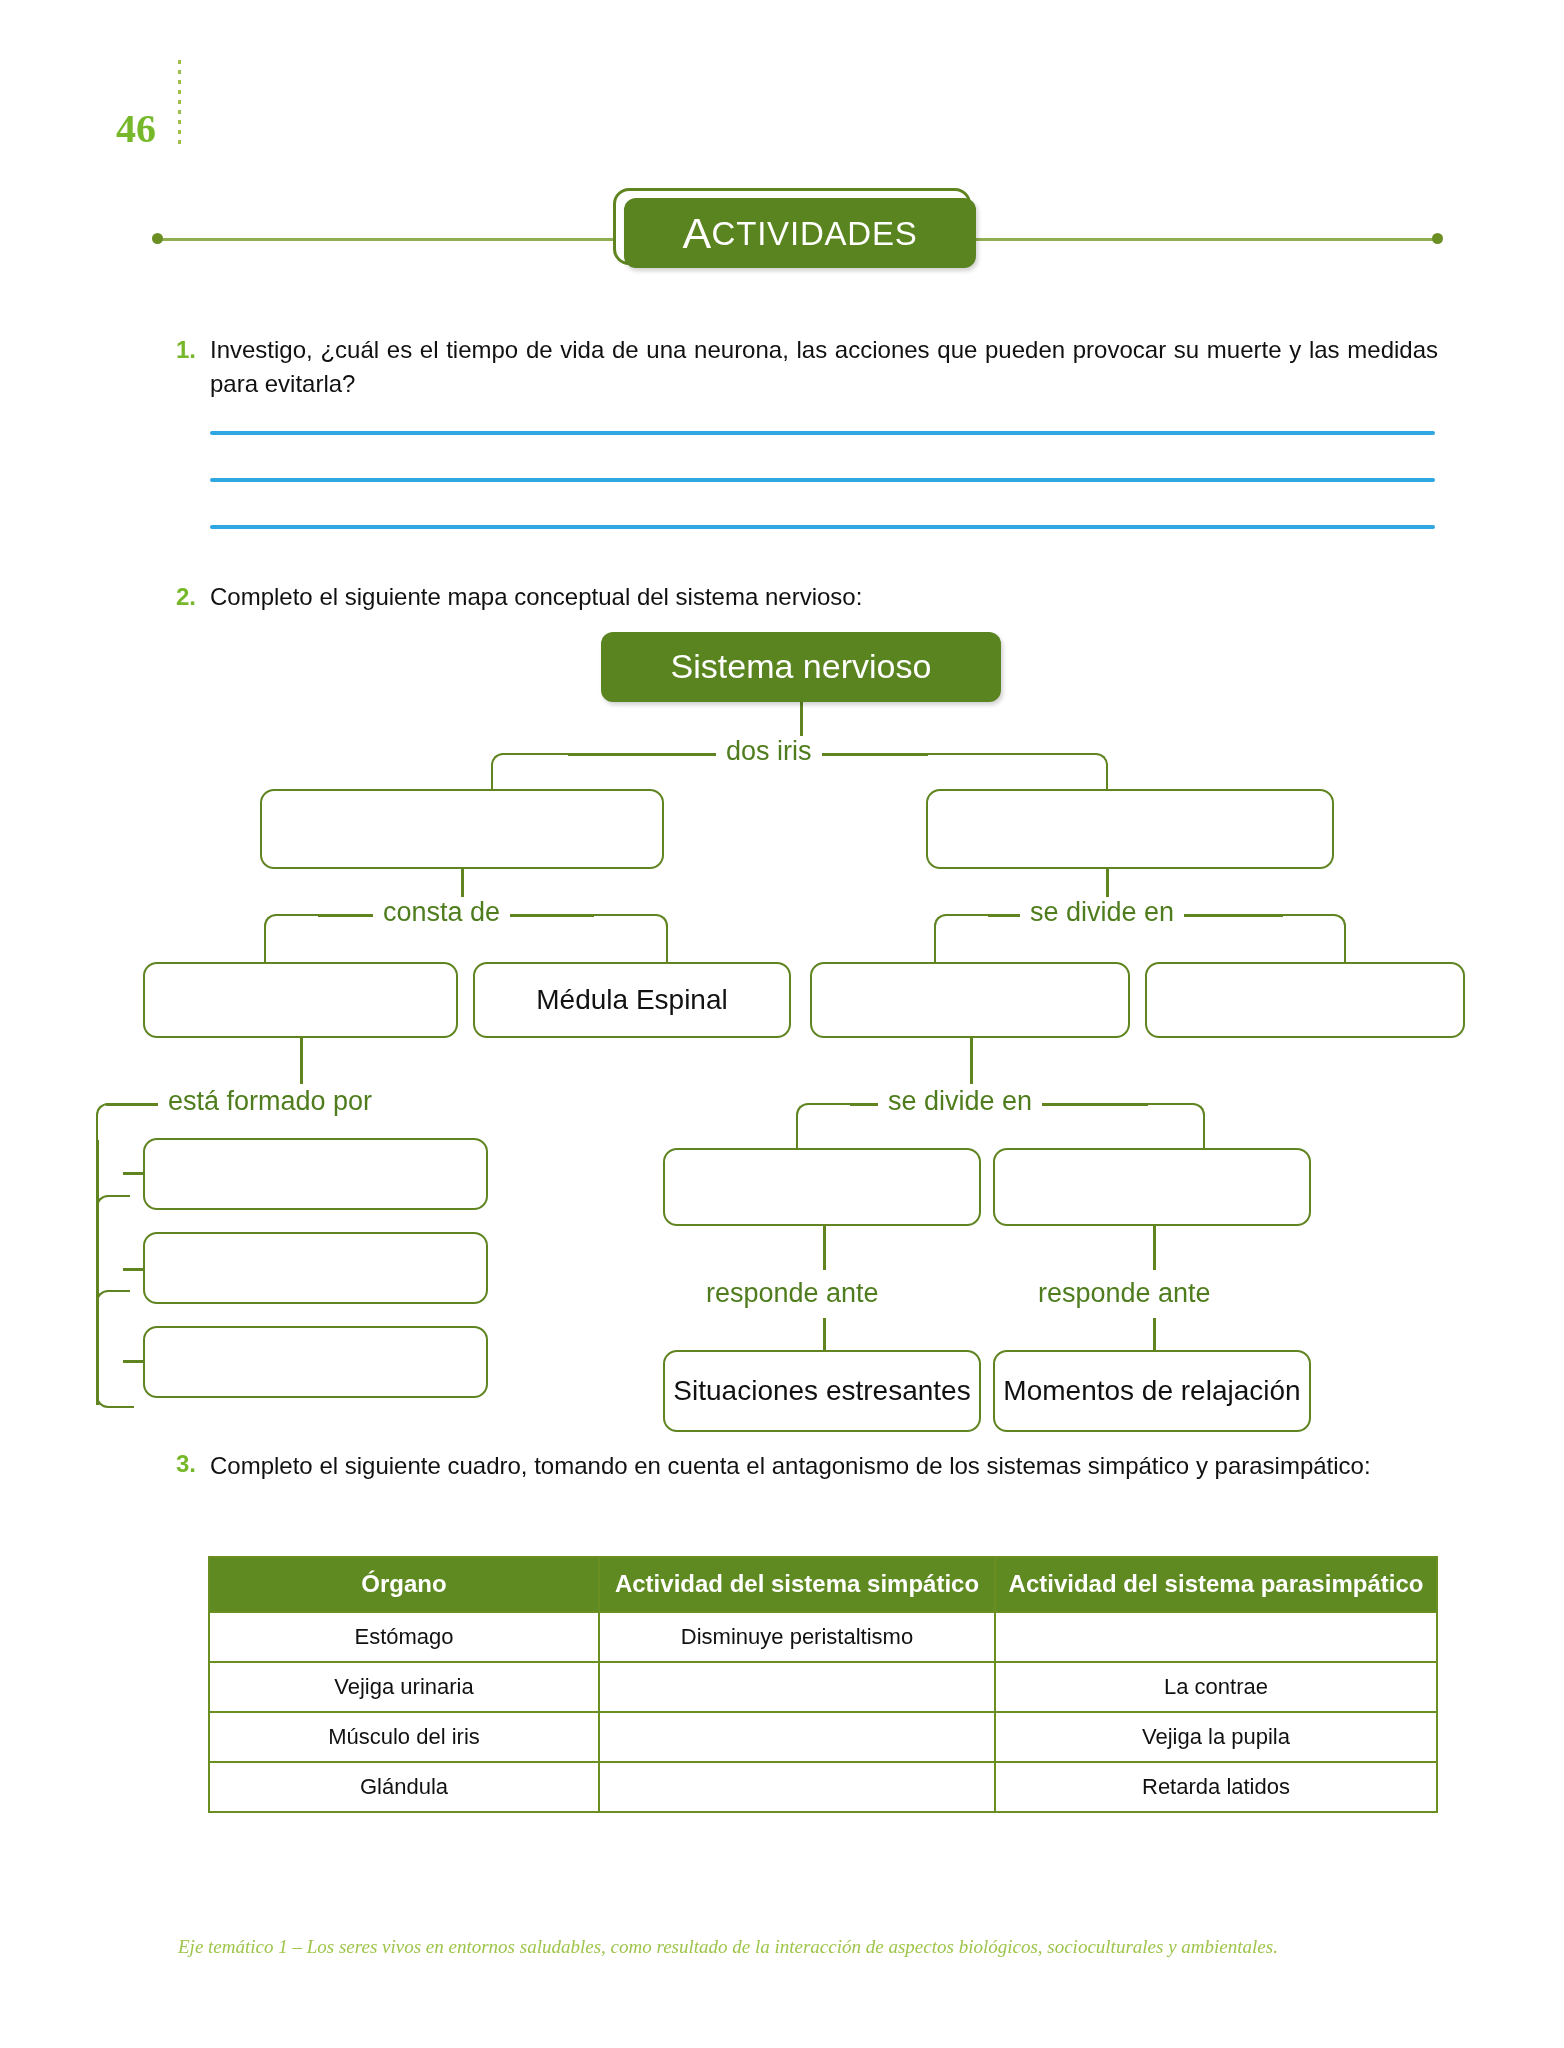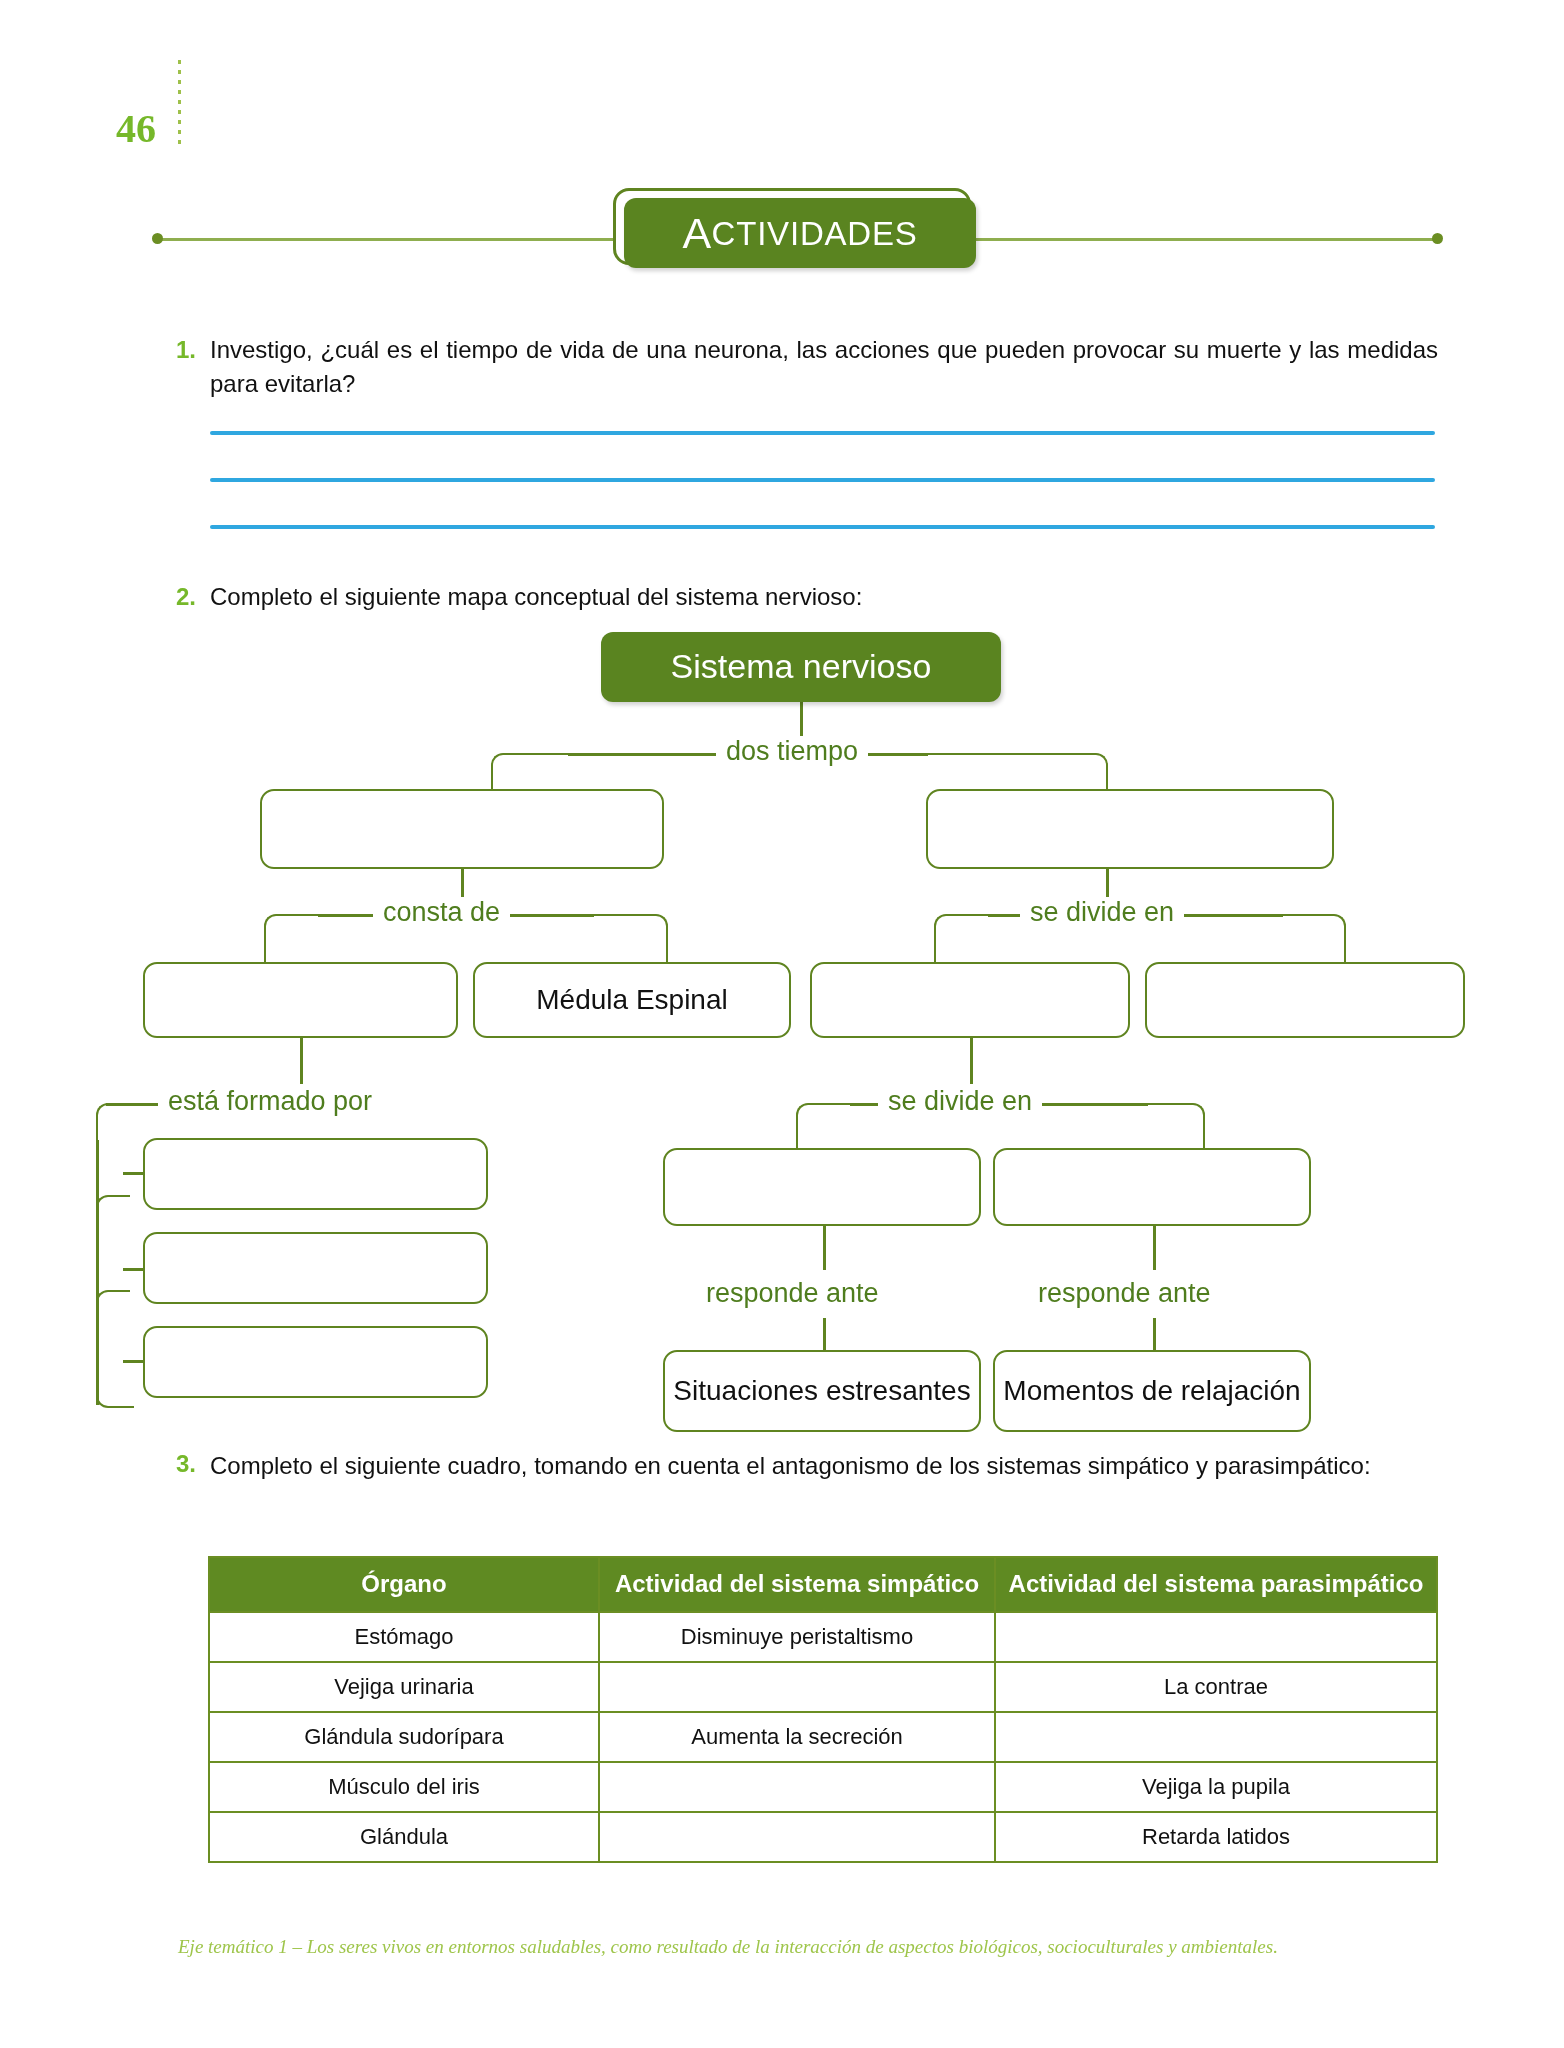--- a/index.html
+++ b/index.html
@@ -275,21 +275,21 @@
 
   <div id="map">
 
     <div class="node root" style="left:573px; top:632px; width:400px; height:70px;">Sistema nervioso</div>
 
     <div class="ln v" style="left:772px; top:702px; height:52px;"></div>
 
     <div class="corner tl" style="left:463px; top:753px; width:90px; height:48px;"></div>
     <div class="corner tr" style="left:890px; top:753px; width:190px; height:48px;"></div>
     <div class="ln h" style="left:540px; top:753px; width:360px;"></div>
-    <div class="link-label" style="left:688px; top:736px;">dos tiempo</div>
+    <div class="link-label" style="left:688px; top:736px;">dos iris</div>
 
     <div class="node" style="left:232px; top:789px; width:404px; height:80px;"></div>
     <div class="node" style="left:898px; top:789px; width:408px; height:80px;"></div>
 
     <div class="ln v" style="left:433px; top:869px; height:46px;"></div>
     <div class="ln v" style="left:1078px; top:869px; height:46px;"></div>
 
     <div class="corner tl" style="left:236px; top:914px; width:60px; height:48px;"></div>
     <div class="corner tr" style="left:560px; top:914px; width:80px; height:48px;"></div>
     <div class="ln h" style="left:290px; top:914px; width:276px;"></div>
@@ -367,25 +367,20 @@
         <td>Estómago</td>
         <td>Disminuye peristaltismo</td>
         <td></td>
       </tr>
       <tr>
         <td>Vejiga urinaria</td>
         <td></td>
         <td>La contrae</td>
       </tr>
       <tr>
-        <td>Glándula sudorípara</td>
-        <td>Aumenta la secreción</td>
-        <td></td>
-      </tr>
-      <tr>
         <td>Músculo del iris</td>
         <td></td>
         <td>Vejiga la pupila</td>
       </tr>
       <tr>
         <td>Glándula</td>
         <td></td>
         <td>Retarda latidos</td>
       </tr>
     </tbody>

